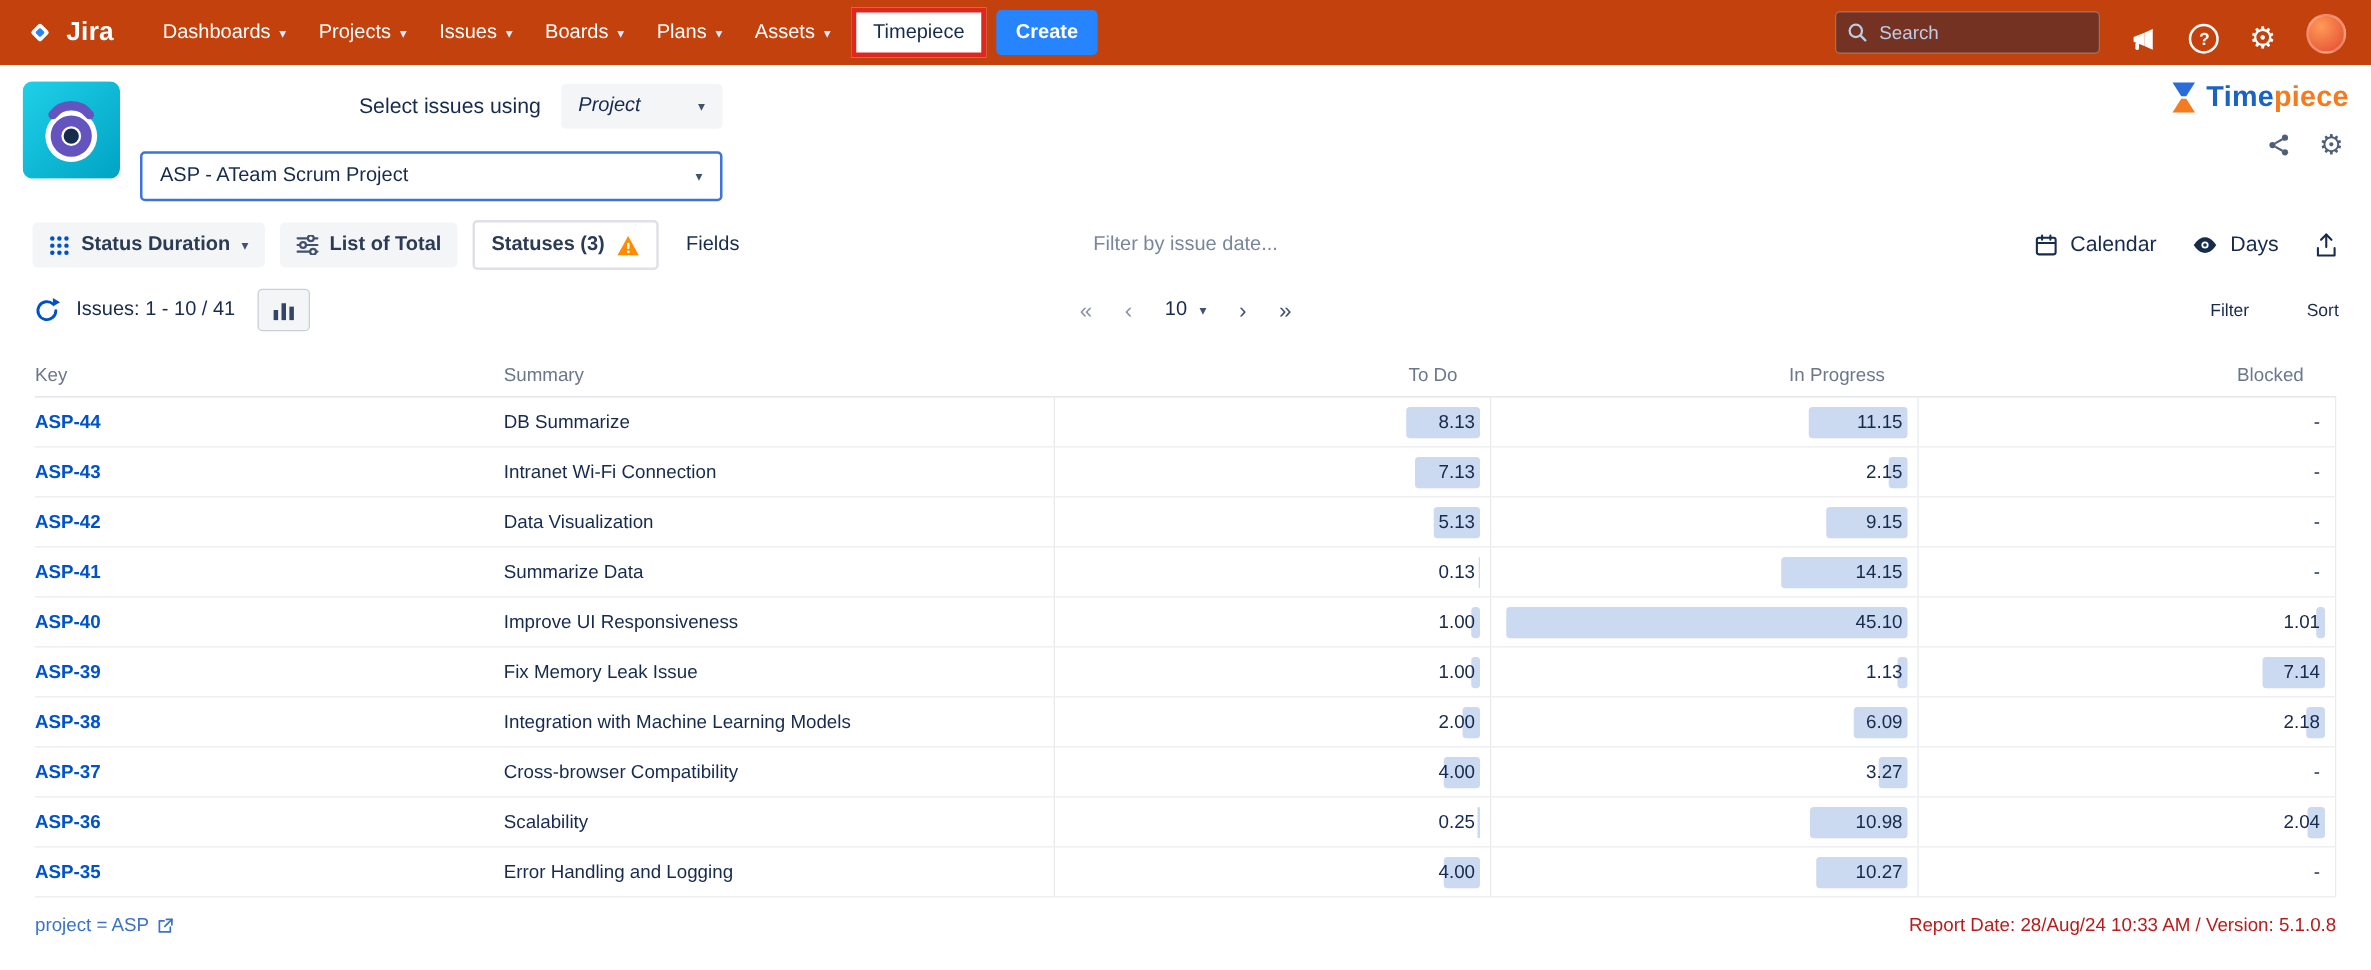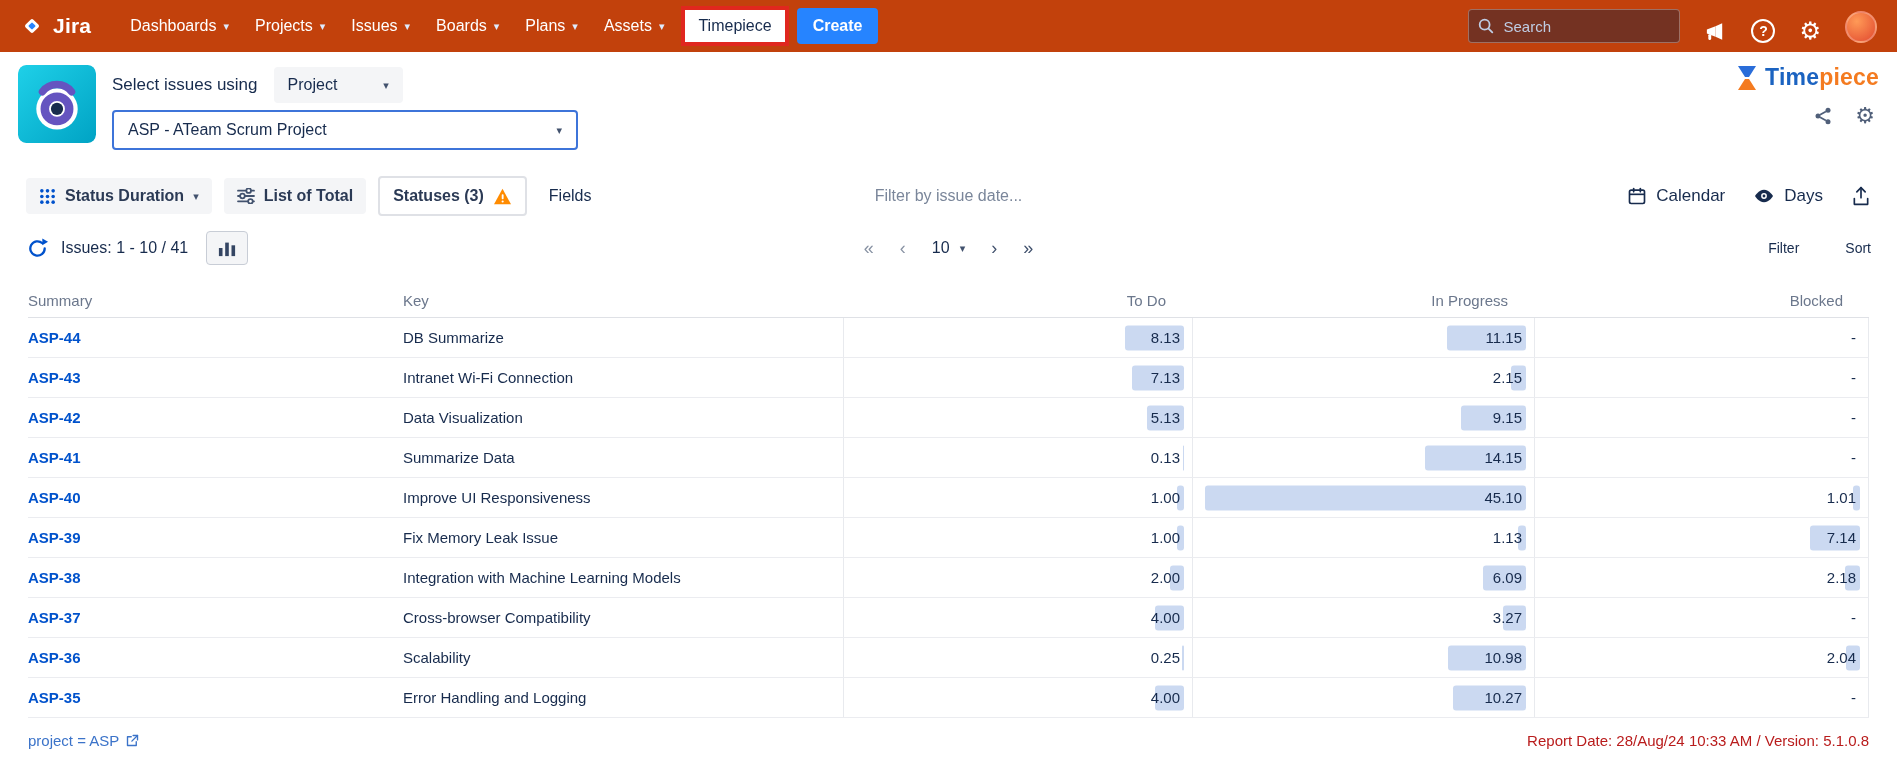--- a/index.html
+++ b/index.html
@@ -30,25 +30,25 @@
   .help-circle { width:24px; height:24px; border:2px solid #fff; border-radius:50%;
     color:#fff; font-size:14px; font-weight:700; display:flex; align-items:center; justify-content:center; }
   .gear-glyph { color:#fff; font-size:24px; line-height:1; }
   .avatar { width:32px; height:32px; border-radius:50%;
     background:radial-gradient(circle at 35% 30%, #FF9A57, #E2492F); border:2px solid rgba(255,255,255,.25); }
 
   
   .apphead { position:relative; height:118px; padding:13px 18px 0 18px; }
   .apphead-left { display:flex; gap:16px; }
   .applogo { width:78px; height:78px; border-radius:7px; overflow:hidden; flex:0 0 auto; }
-  .sel-col { display:flex; flex-direction:column; gap:7px; padding-top:2px; }
+  .sel-col { display:flex; flex-direction:column; gap:18px; padding-top:2px;align-items:flex-end; }
   .sel-row1 { display:flex; align-items:center; gap:16px; }
   .sel-label { font-size:17px; color:#172B4D; }
   .type-dd { display:flex; align-items:center; gap:46px; background:#F4F5F7; border-radius:4px;
-    padding:9px 14px; font-size:16px; color:#172B4D; cursor:pointer; }
+    padding:9px 14px; font-size:16px; color:#172B4D; cursor:pointer;font-style:italic; }
   .type-dd .chev, .proj-dd .chev, .tbtn .chev, .pgsize .chev { font-size:11px; color:#42526E; }
   .proj-dd { display:flex; align-items:center; justify-content:space-between; width:466px; height:40px;
     border:2px solid #3E74D9; border-radius:4px; padding:0 14px; font-size:16px; color:#172B4D;
     background:#fff; cursor:pointer; }
   .apphead-right { position:absolute; right:18px; top:12px; display:flex; flex-direction:column;
     align-items:flex-end; gap:14px; }
   .tp-logo { display:flex; align-items:center; gap:6px; }
   .tp-time { font-size:23px; font-weight:800; color:#1B63C1; letter-spacing:.2px; }
   .tp-piece { font-size:23px; font-weight:800; color:#F47B20; letter-spacing:.2px; }
   .tp-icons { display:flex; align-items:center; gap:22px; padding-right:4px; }
@@ -323,22 +323,22 @@
       <span class="pg-nav" style="color:#42526E;">»</span>
     </div>
     <div class="pg-right">
       <span class="pg-action">Filter</span>
       <span class="pg-action">Sort</span>
     </div>
   </section>
 
   <section class="table">
     <div class="tgrid thead">
+      <div>Key</div>
       <div>Summary</div>
-      <div>Key</div>
       <div class="h-num">To Do</div>
       <div class="h-num">In Progress</div>
       <div class="h-num">Blocked</div>
     </div>
     <div class="tbody" id="table-body">
         <div class="tgrid trow">
           <a class="cell key">ASP-44</a>
           <div class="cell summary">DB Summarize</div>
           <div class="cell num">
             <div class="bar" style="width: 16.95%;"></div>

